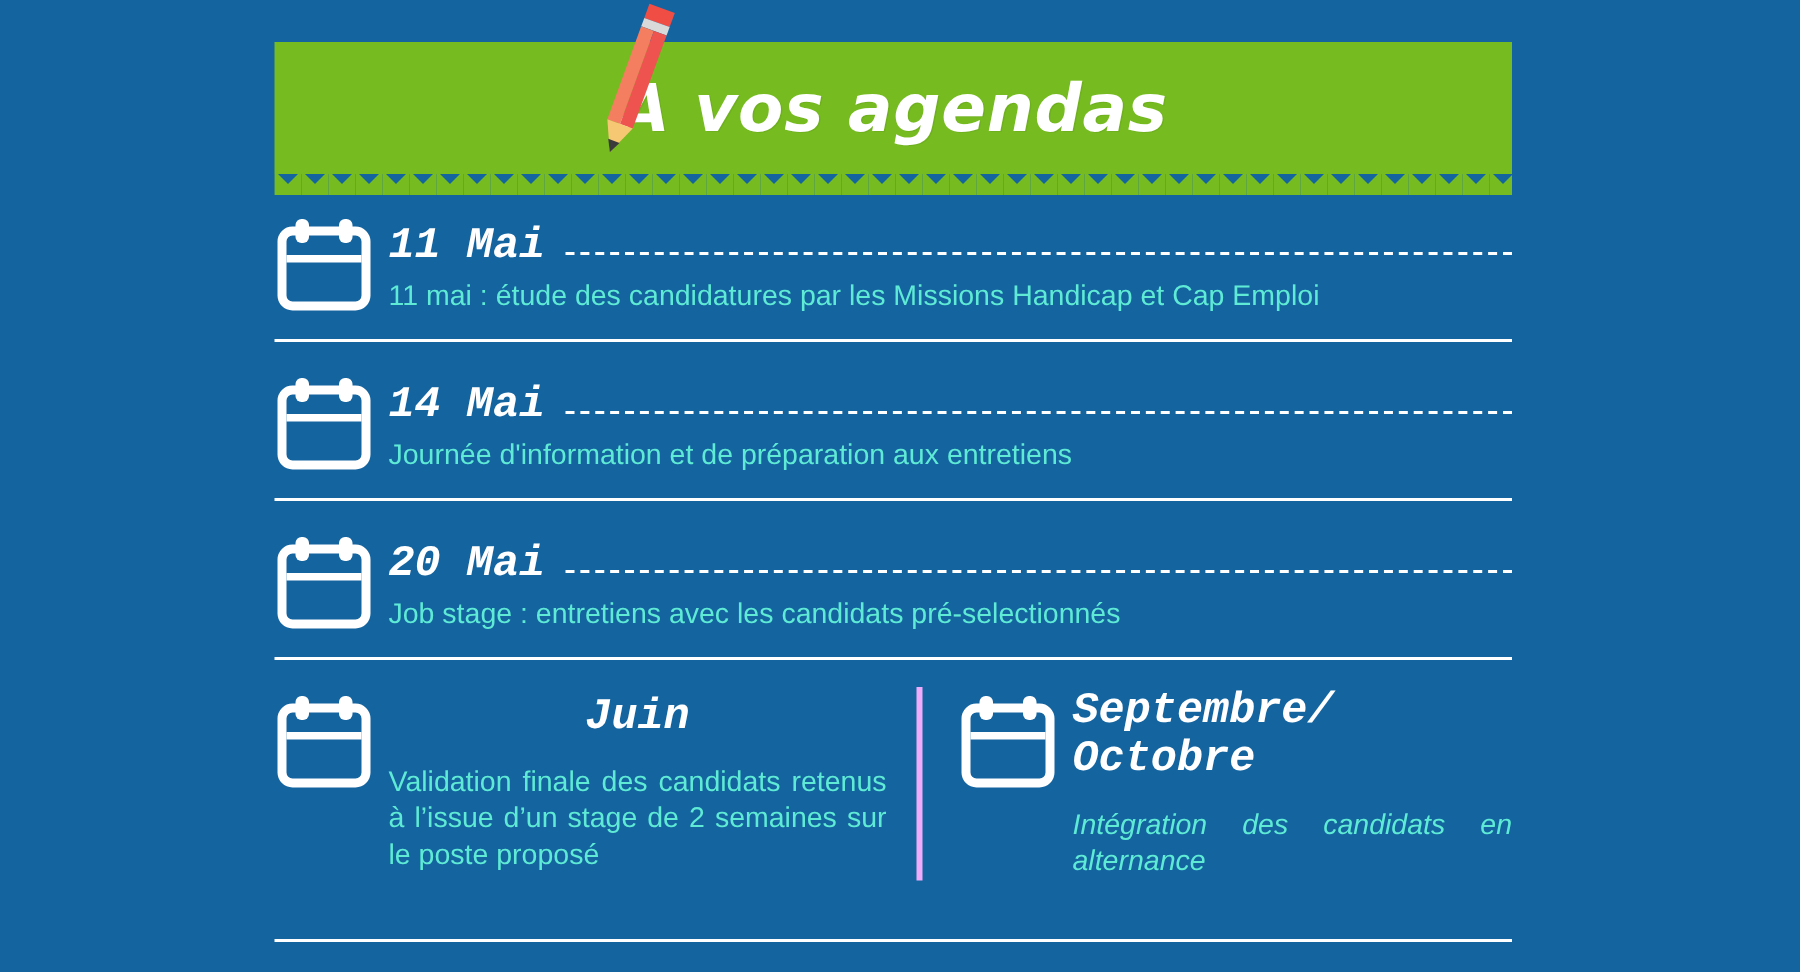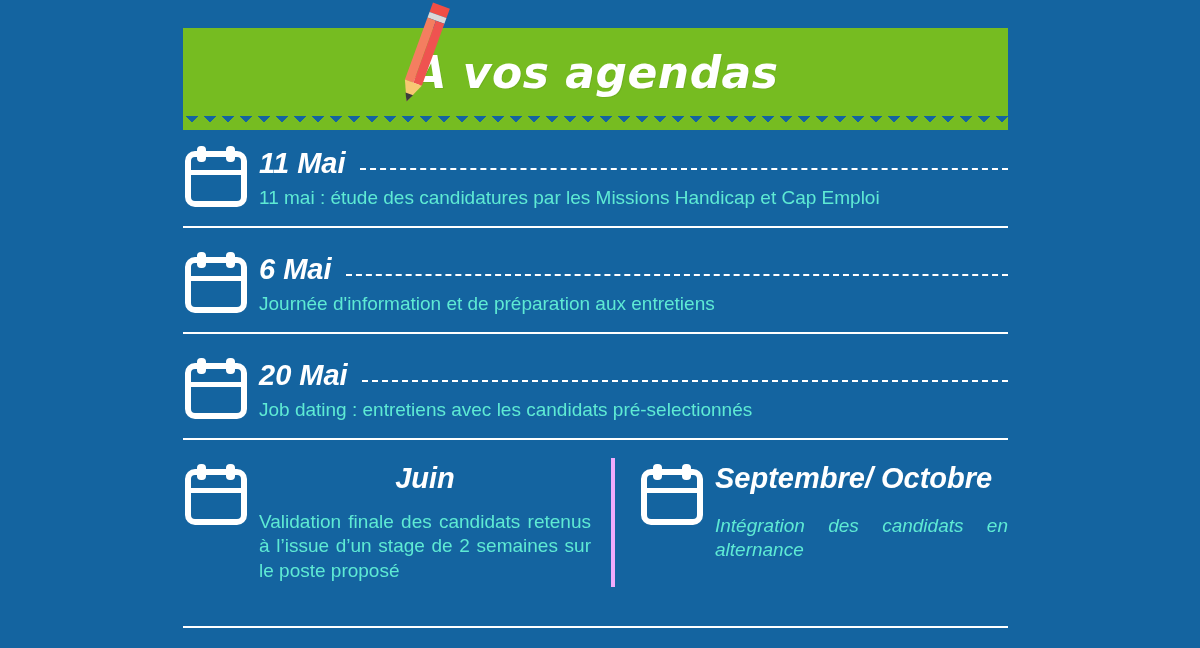--- a/index.html
+++ b/index.html
@@ -95,21 +95,21 @@
     flex: 1 1 auto;
     padding-top: 2px;
   }
   .date-line {
     display: flex;
     align-items: center;
     height: 42px;
   }
   .date-label {
     color: #ffffff;
-    font-family: Liberation Sans, sans-serif;
+    font-family: Liberation Mono, monospace;
     font-style: italic;
     font-weight: bold;
     font-size: 29px;
     white-space: nowrap;
     padding-right: 14px;
   }
   .dashes {
     flex: 1 1 auto;
     height: 0;
     border-top: 2px dashed #ffffff;
@@ -214,40 +214,40 @@
 
     <div class="row">
       <svg class="cal-icon" viewBox="0 0 66 62">
         <rect x="5" y="8" width="56" height="50" rx="7" ry="7" fill="none" stroke="#ffffff" stroke-width="6"></rect>
         <rect x="14" y="0" width="9" height="16" rx="4" fill="#ffffff"></rect>
         <rect x="43" y="0" width="9" height="16" rx="4" fill="#ffffff"></rect>
         <rect x="8" y="24" width="50" height="5" fill="#ffffff"></rect>
       </svg>
       <div class="row-body">
         <div class="date-line">
-          <span class="date-label">6 Mai</span>
+          <span class="date-label">14 Mai</span>
           <span class="dashes"></span>
         </div>
         <div class="desc">Journée d'information et de préparation aux entretiens</div>
       </div>
     </div>
 
     <div class="row">
       <svg class="cal-icon" viewBox="0 0 66 62">
         <rect x="5" y="8" width="56" height="50" rx="7" ry="7" fill="none" stroke="#ffffff" stroke-width="6"></rect>
         <rect x="14" y="0" width="9" height="16" rx="4" fill="#ffffff"></rect>
         <rect x="43" y="0" width="9" height="16" rx="4" fill="#ffffff"></rect>
         <rect x="8" y="24" width="50" height="5" fill="#ffffff"></rect>
       </svg>
       <div class="row-body">
         <div class="date-line">
           <span class="date-label">20 Mai</span>
           <span class="dashes"></span>
         </div>
-        <div class="desc">Job dating : entretiens avec les candidats pré-selectionnés</div>
+        <div class="desc">Job stage : entretiens avec les candidats pré-selectionnés</div>
       </div>
     </div>
 
     <div class="row-split">
 
       <div class="col col-left">
         <svg class="cal-icon" viewBox="0 0 66 62">
           <rect x="5" y="8" width="56" height="50" rx="7" ry="7" fill="none" stroke="#ffffff" stroke-width="6"></rect>
           <rect x="14" y="0" width="9" height="16" rx="4" fill="#ffffff"></rect>
           <rect x="43" y="0" width="9" height="16" rx="4" fill="#ffffff"></rect>

